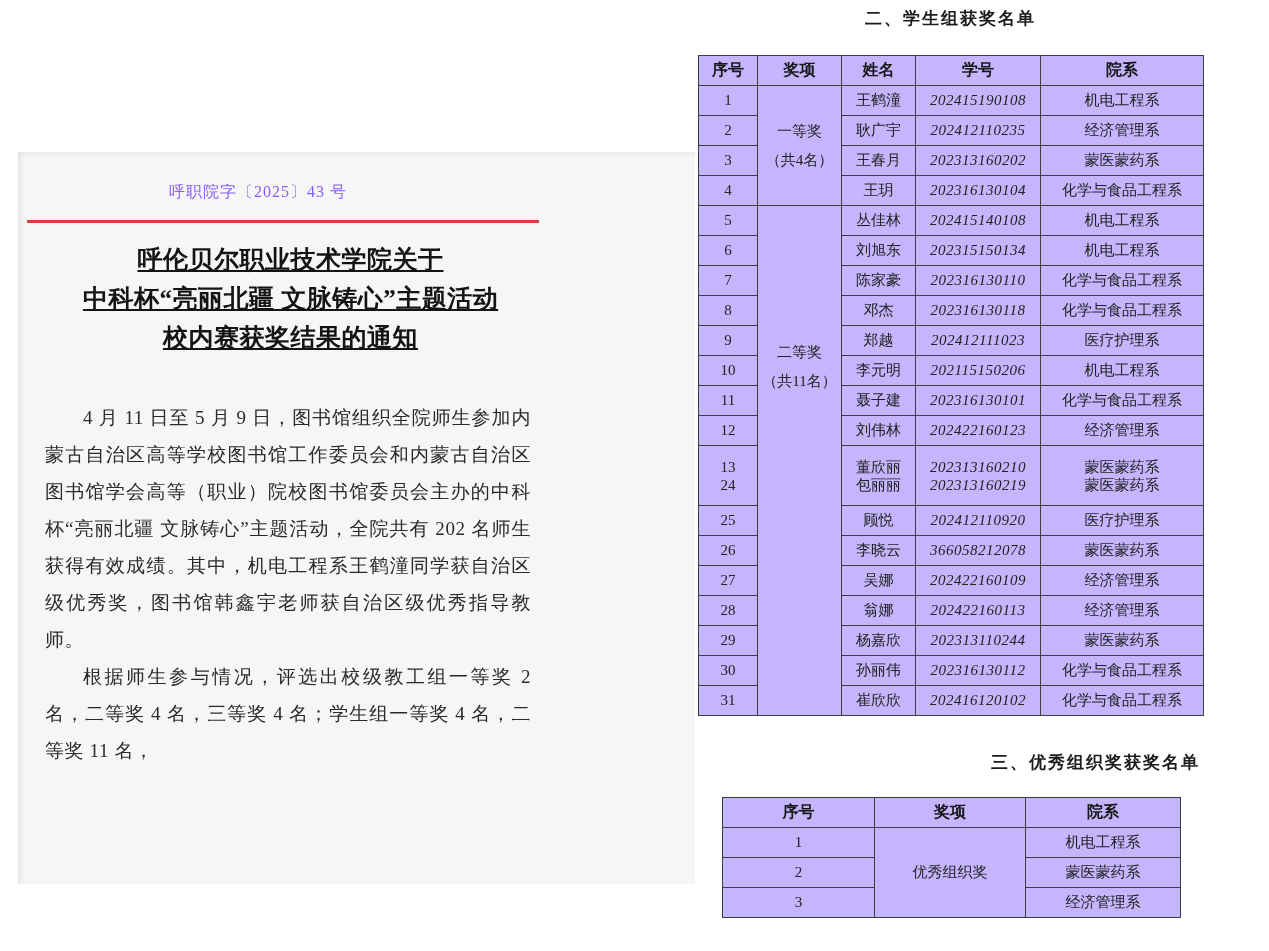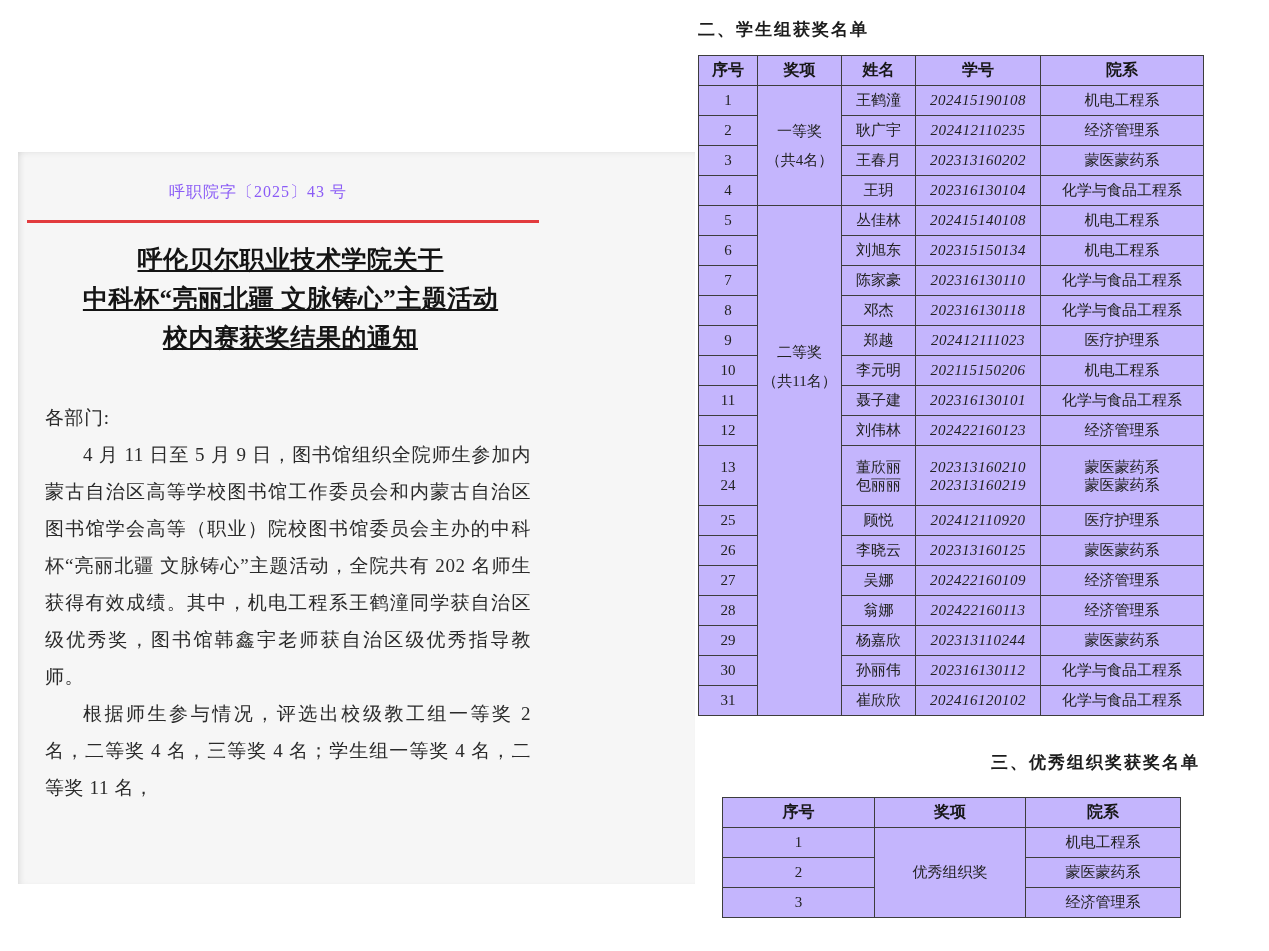--- a/index.html
+++ b/index.html
@@ -59,21 +59,21 @@
   .doc-body .para { text-indent: 2em; }
 
   
   .tbl-title {
     position: absolute;
     font-weight: bold;
     font-size: 17px;
     letter-spacing: 2px;
     color: #1c1c1c;
   }
-  .tbl-title.student { left: 698px; top: 18px;   width: 505px; }
+  .tbl-title.student { left: 698px; top: 7px;   width: 505px; text-align: center; }
   .tbl-title.org     { left: 640px; top: 751px; width: 560px; text-align: right; }
 
   table.awards {
     position: absolute;
     border-collapse: collapse;
     table-layout: fixed;
     background: #c4b5fd;
   }
   table.awards th, table.awards td {
     border: 1.5px solid #3d3d3d;
@@ -106,21 +106,20 @@
 
   <section class="doc">
     <div class="doc-number">呼职院字〔2025〕43 号</div>
     <div class="red-rule" style="background: rgb(226, 59, 62);"></div>
     <div class="doc-title">
       <div>呼伦贝尔职业技术学院关于</div>
       <div>中科杯“亮丽北疆 文脉铸心”主题活动</div>
       <div>校内赛获奖结果的通知</div>
     </div>
     <div class="doc-body">
-      <p class="salutation">各部门:</p>
       <p class="para">4 月 11 日至 5 月 9 日，图书馆组织全院师生参加内蒙古自治区高等学校图书馆工作委员会和内蒙古自治区图书馆学会高等（职业）院校图书馆委员会主办的中科杯“亮丽北疆 文脉铸心”主题活动，全院共有 202 名师生获得有效成绩。其中，机电工程系王鹤潼同学获自治区级优秀奖，图书馆韩鑫宇老师获自治区级优秀指导教师。</p>
       <p class="para">根据师生参与情况，评选出校级教工组一等奖 2 名，二等奖 4 名，三等奖 4 名；学生组一等奖 4 名，二等奖 11 名，</p>
     </div>
   </section>
 
   <div class="tbl-title student">二、学生组获奖名单</div>
   <table class="awards student-table">
     <colgroup>
       <col style="width:59px">
         <col style="width:84px">
@@ -226,21 +225,21 @@
         </tr>
         <tr>
           <td class="c-no">25</td>
           <td class="c-name">顾悦</td>
           <td class="c-sid">202412110920</td>
           <td class="c-dept">医疗护理系</td>
         </tr>
         <tr>
           <td class="c-no">26</td>
           <td class="c-name">李晓云</td>
-          <td class="c-sid">202313160125</td>
+          <td class="c-sid">366058212078</td>
           <td class="c-dept">蒙医蒙药系</td>
         </tr>
         <tr>
           <td class="c-no">27</td>
           <td class="c-name">吴娜</td>
           <td class="c-sid">202422160109</td>
           <td class="c-dept">经济管理系</td>
         </tr>
         <tr>
           <td class="c-no">28</td>

